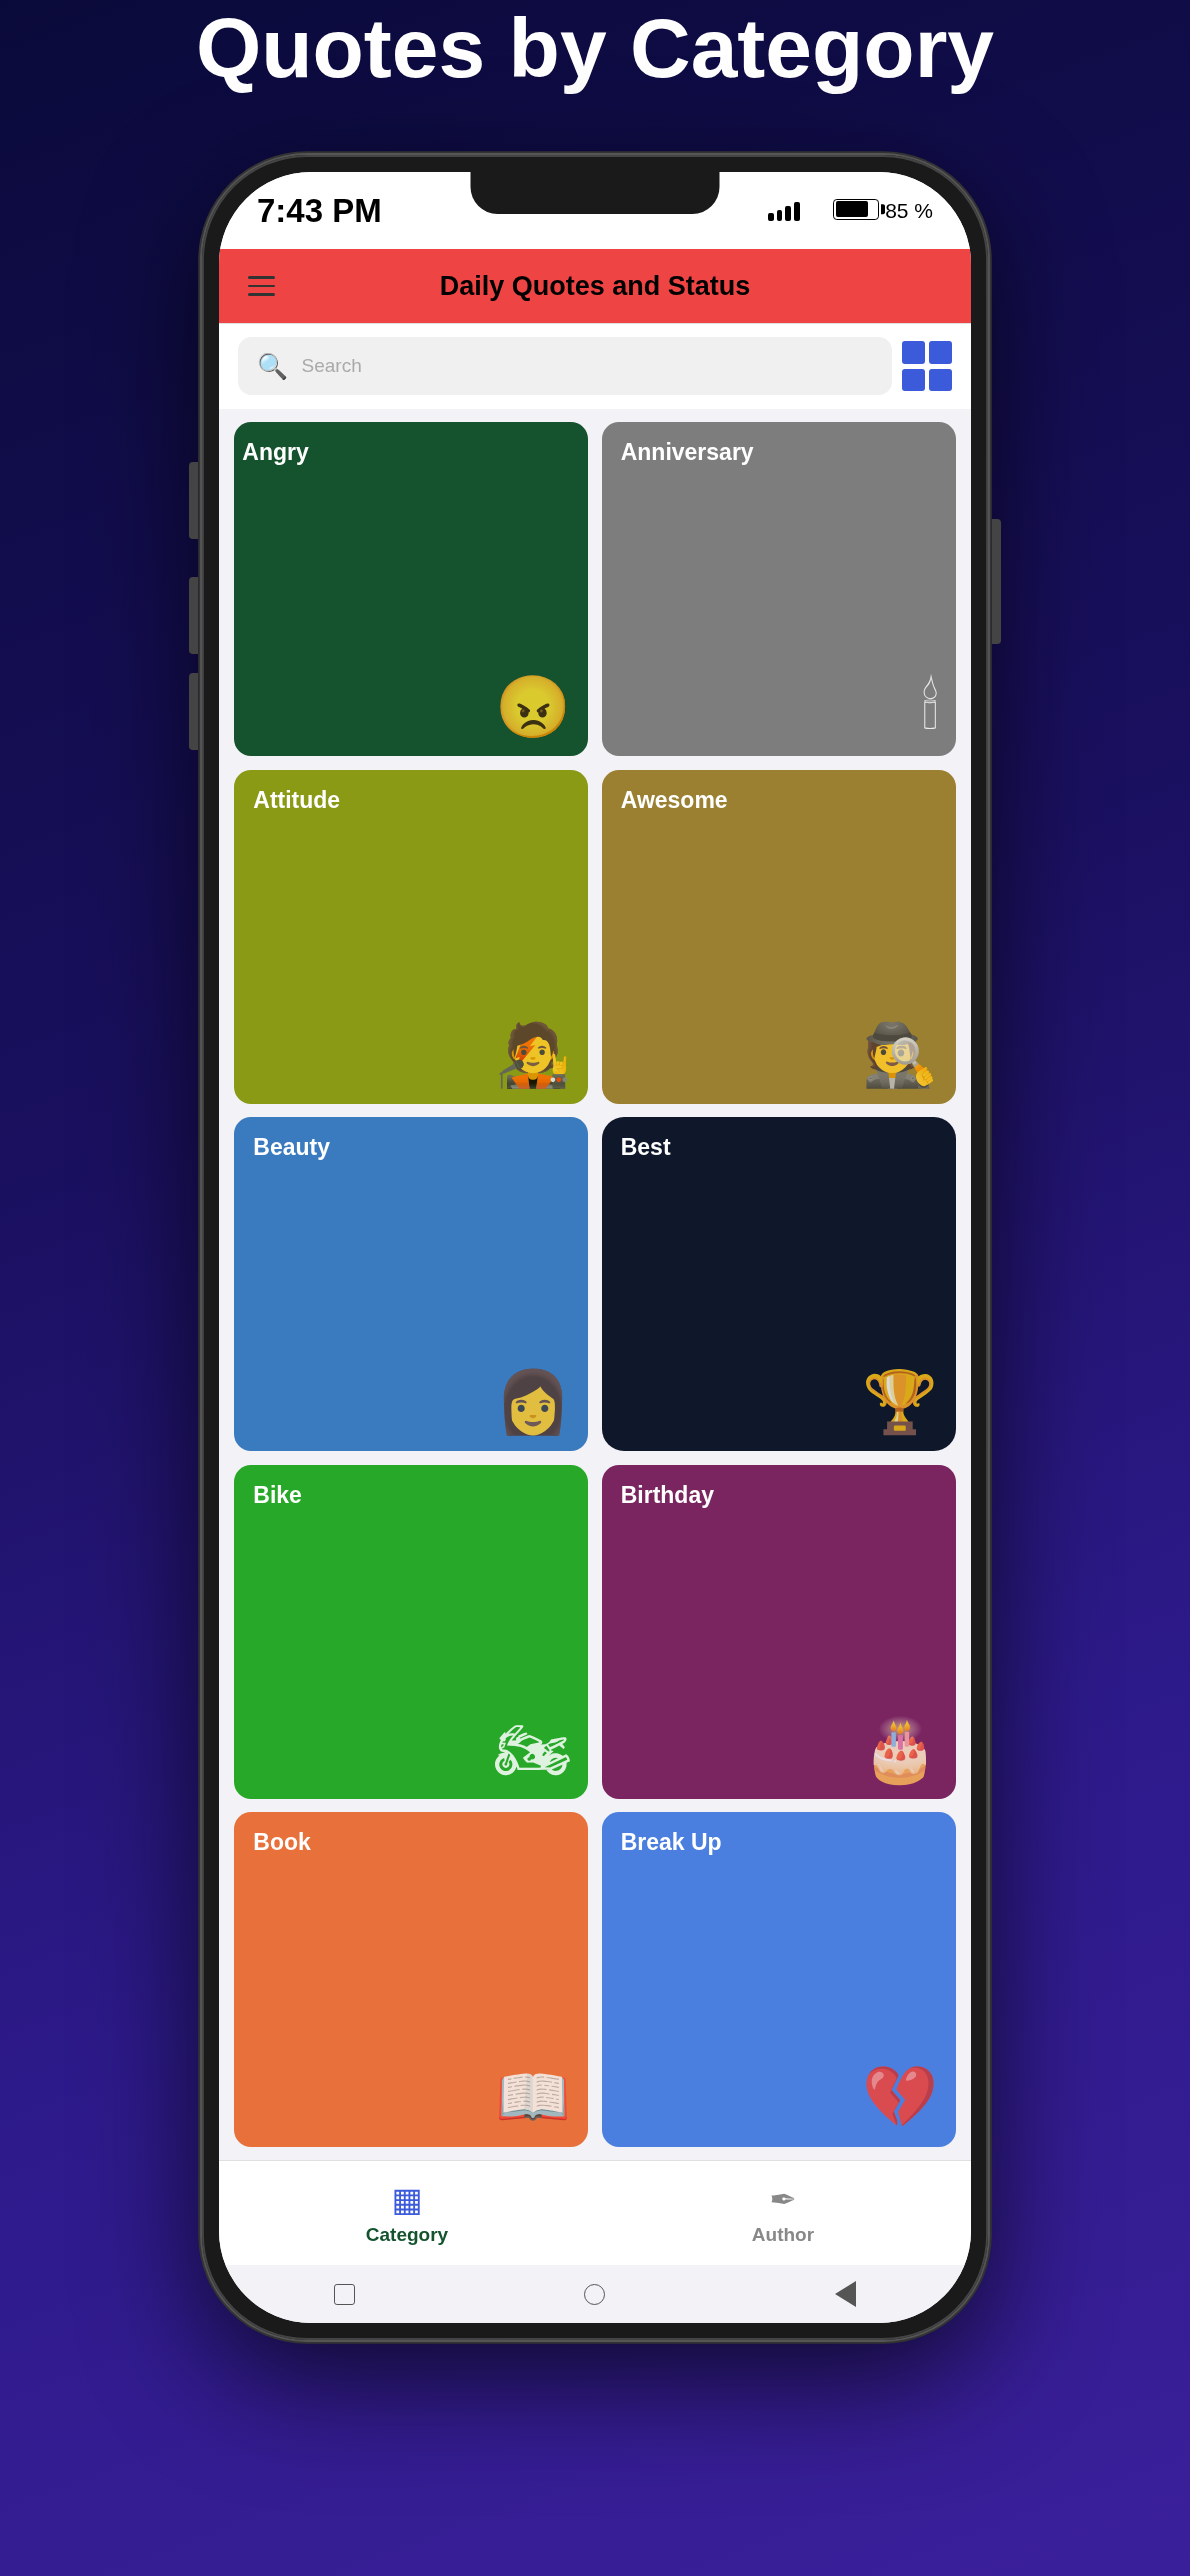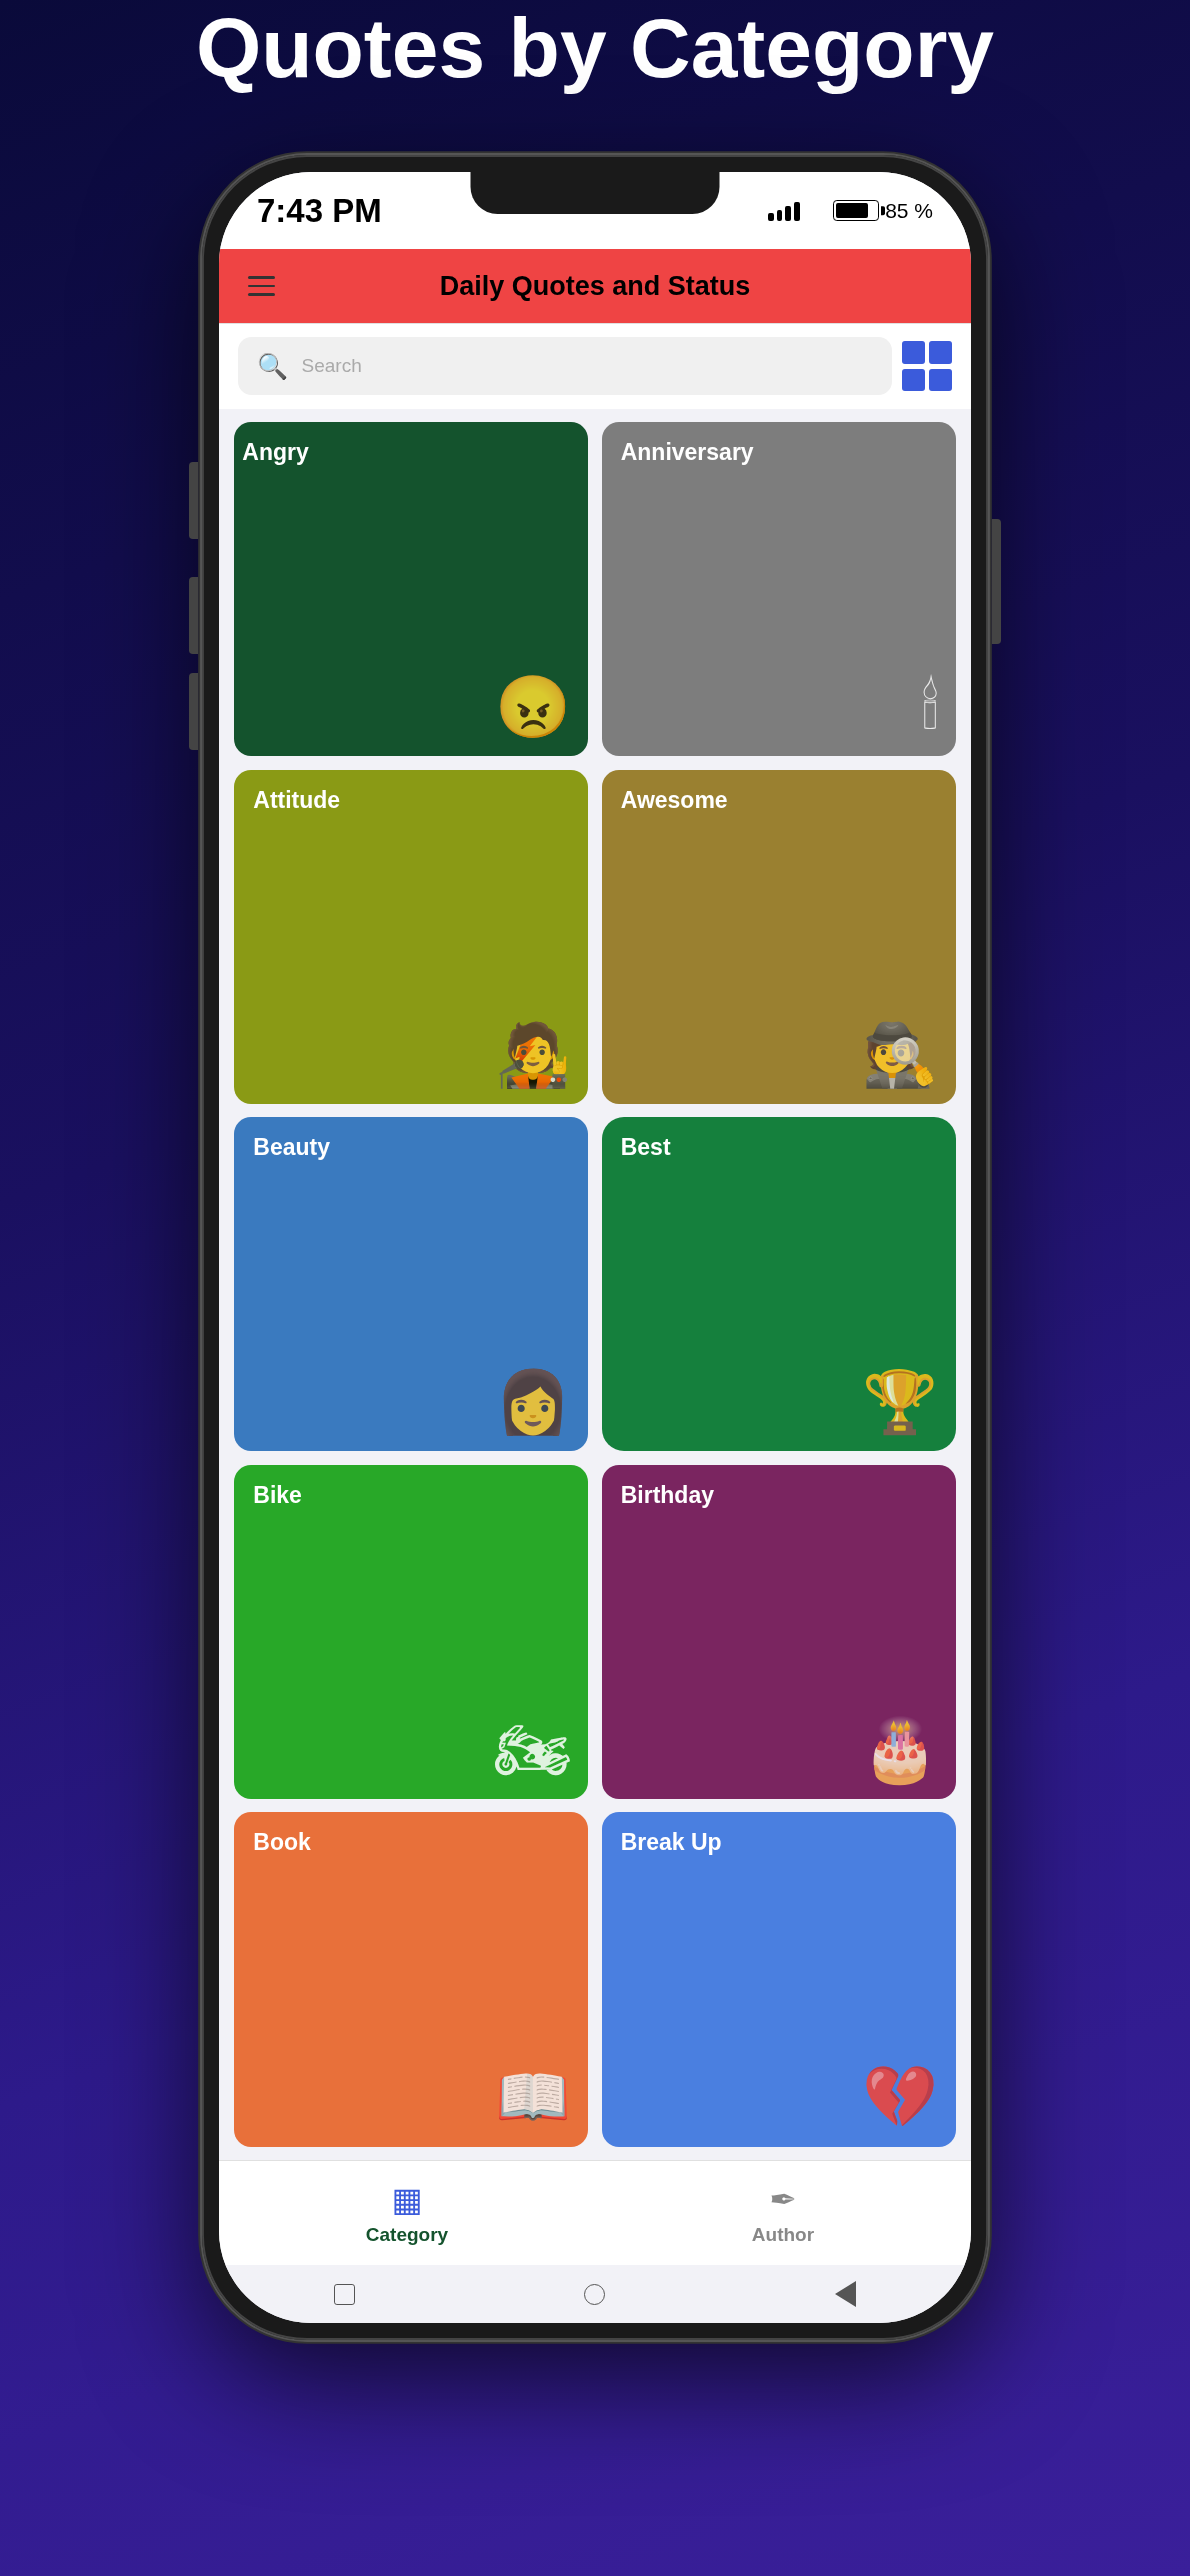--- a/index.html
+++ b/index.html
@@ -113,21 +113,21 @@
       height: 21px;
     }
     .signal-bar {
       width: 5.8px;
       background: #000;
       border-radius: 1.9px;
     }
 
     .battery-container {
       display: flex;
-      align-items: center;
+      align-items: flex-start;
       gap: 5.8px;
       padding-left: 24px;
     }
     .battery {
       width: 46px;
       height: 21px;
       border: 1.9px solid #000;
       border-radius: 3.8px;
       position: relative;
       display: flex;
@@ -331,21 +331,21 @@
     }
 
     
     .card-alone { background: #e8703a; }
     .card-amazing { background: #4a7fe0; }
     .card-angry { background: #14532d; padding-left: 8px; }
     .card-anniversary { background: #7d7d7d; }
     .card-attitude { background: #8a9a15; }
     .card-awesome { background: #9a8030; }
     .card-beauty { background: #3a7abf; }
-    .card-best { background: #15803d; border-radius: 22px; }
+    .card-best { background: #0f172a; border-radius: 22px; }
     .card-bike { background: #28a828; }
     .card-birthday { background: #7a2560; }
     .card-book { background: #e8703a; }
     .card-breakup { background: #4a7fe0; }
   </style>
 </head>
 <body>
 
 <h1 class="page-title">Quotes by Category</h1>
 

